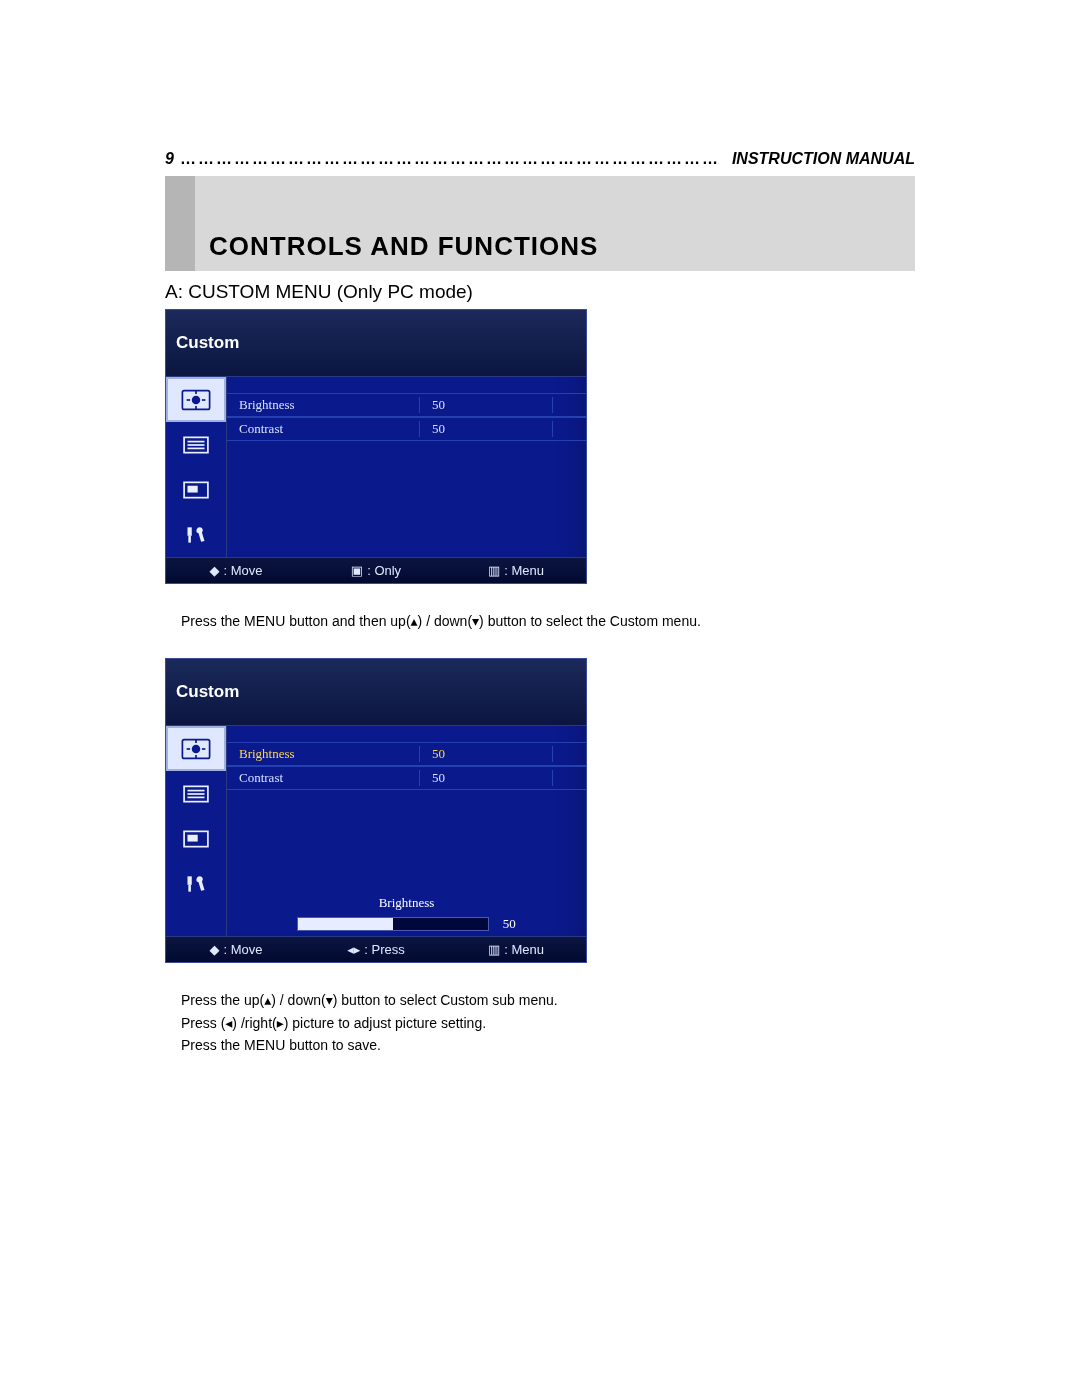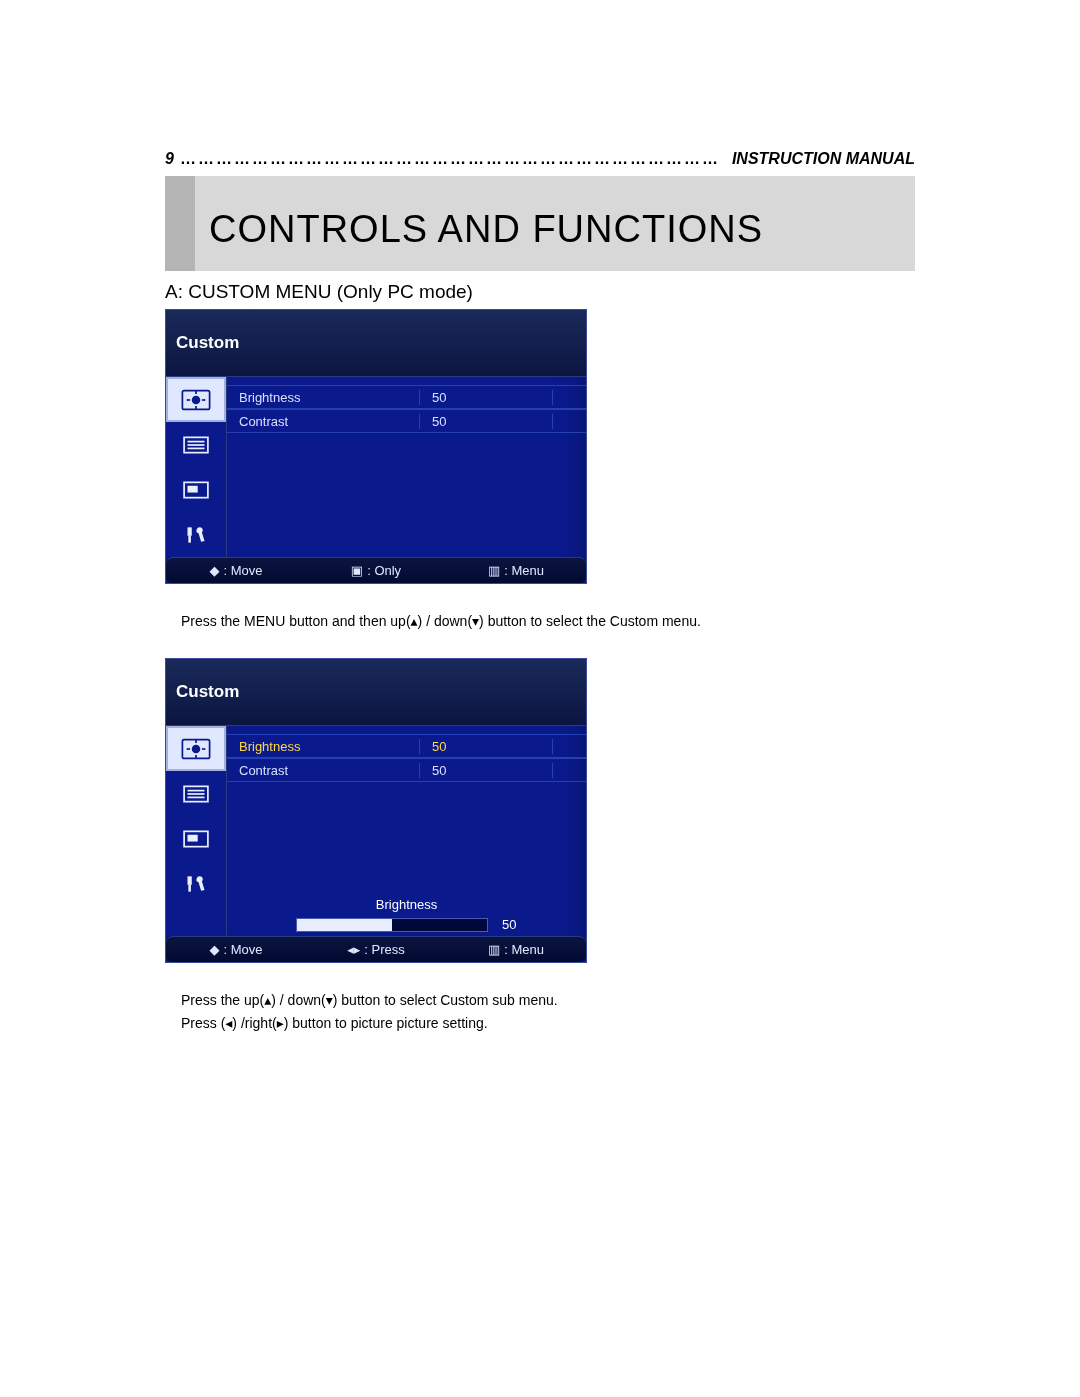--- a/index.html
+++ b/index.html
@@ -38,26 +38,26 @@
     align-items: stretch;
     margin-bottom: 0;
   }
   .banner-tab {
     width: 30px;
     background: #b5b5b5;
     margin-right: 14px;
   }
   .banner-title {
     font-family: Arial, Helvetica, sans-serif;
-    font-weight: 400;
-    font-size: 38px;
+    font-weight: 700;
+    font-size: 26px;
     letter-spacing: 1px;
     color: #000;
     align-self: flex-end;
-    padding-bottom: 20px;
+    padding-bottom: 9px;
   }
 
   .section-heading {
     font-weight: normal;
     font-size: 19px;
     margin: 10px 0 6px 0;
   }
 
   .osd {
     width: 420px;
@@ -92,21 +92,21 @@
     align-items: center;
     justify-content: center;
     color: #eaf0ff;
   }
   .osd-icon.selected {
     background: #dfe8ff;
     color: #0a1a8c;
     border: 2px solid #a0b0e0;
     box-sizing: border-box;
   }
-  .osd-content { flex:1; padding: 8px 0; position:relative; }
+  .osd-content { flex:1; padding: 16px 0; position:relative;font-family:Liberation Serif, serif; }
 
   .osd-row {
     display:flex;
     border-bottom:1px solid #2540b0;
     border-top:1px solid #2540b0;
     font-size:13px;
     height:22px;
     align-items:center;
   }
   .osd-row.selected .cell { color:#ffd84a; }
@@ -141,21 +141,20 @@
     vertical-align:middle;
     font-size:13px;
   }
 
   .osd-footer {
     display:flex;
     background: linear-gradient(#0b1540, #000a30);
     padding:5px 0;
     font-size:13px;
     border-top:1px solid #2a3a80;
-    border-radius:7px;
   }
   .osd-footer-item {
     flex:1;
     text-align:center;
     color:#e0e8ff;
   }
   .fi { margin-right:4px; }
 
   .bodytext { font-size:14px; line-height:1.6; margin:26px 16px; }
 
@@ -297,16 +296,17 @@
     </div>
     <div class="osd-footer">
       <div class="osd-footer-item"><span class="fi">◆</span><span>: Move</span></div>
       <div class="osd-footer-item"><span class="fi">◂▸</span><span>: Press</span></div>
       <div class="osd-footer-item"><span class="fi">▥</span><span>: Menu</span></div>
     </div>
   </div>
 
   <div class="bodytext">
     <div>Press the up(▴) / down(▾) button to select Custom sub menu.</div>
-    <div>Press (◂) /right(▸) button to picture picture setting.</div>
+    <div>Press (◂) /right(▸) picture to adjust picture setting.</div>
+    <div>Press the MENU button to save.</div>
   </div>
 
 </div>
 
 </body></html>

